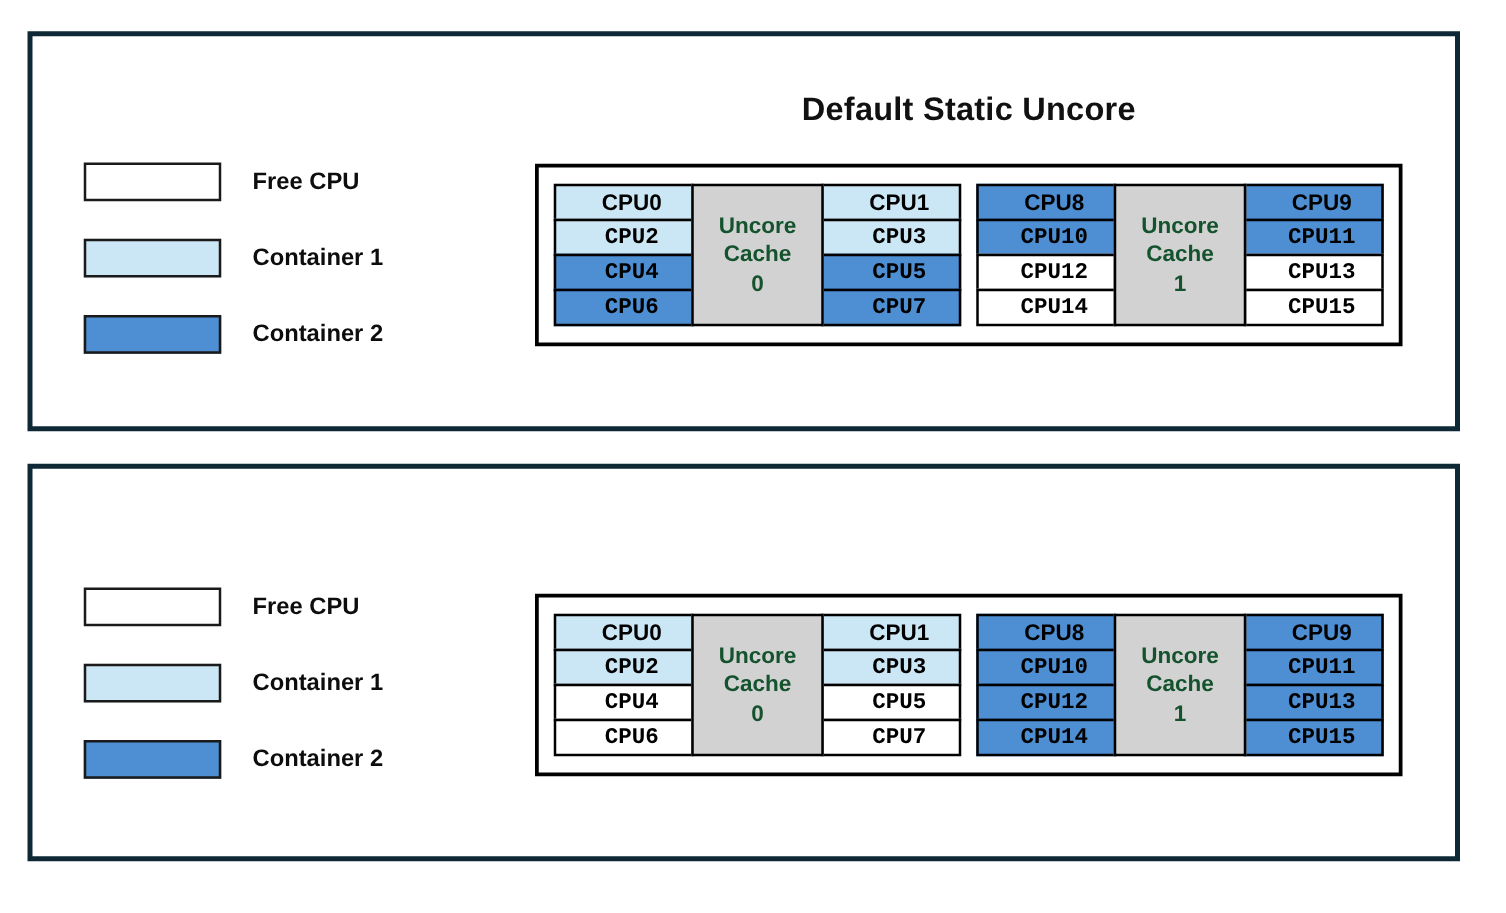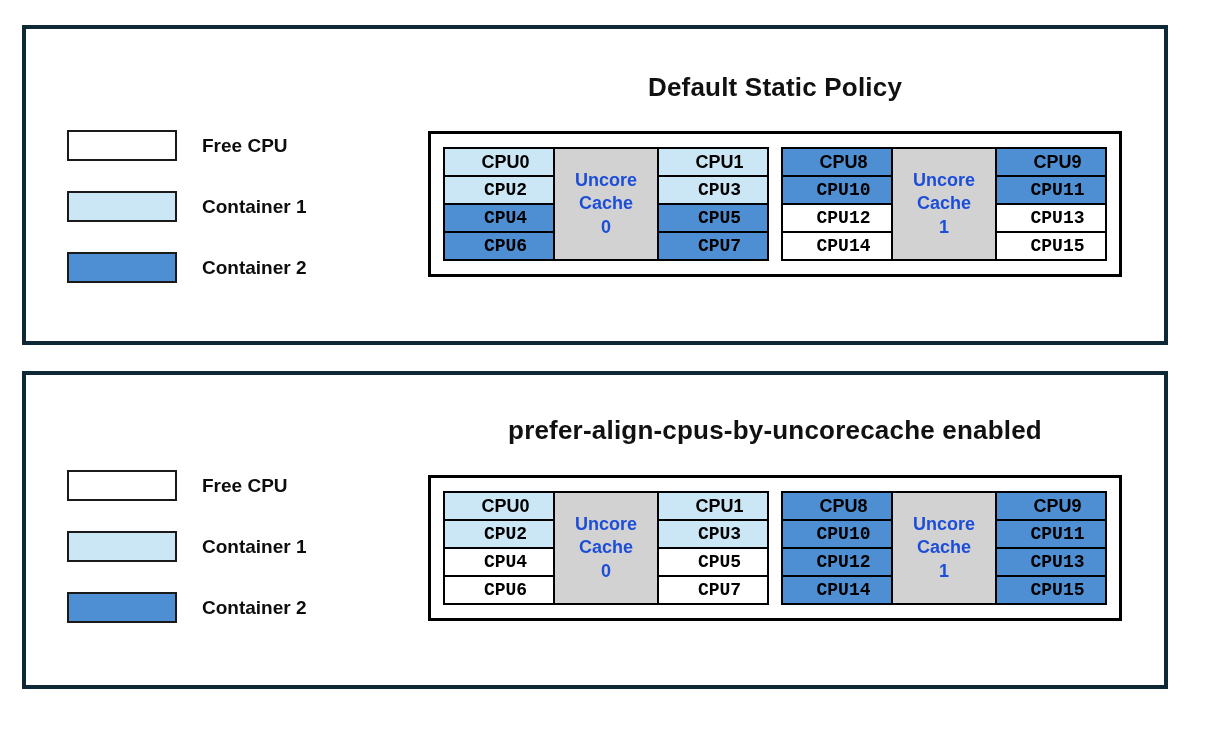--- a/index.html
+++ b/index.html
@@ -110,32 +110,32 @@
     margin-left: -2px;
     margin-right: -2px;
     border: 2px solid #000000;
     display: flex;
     flex-direction: column;
     align-items: center;
     justify-content: center;
     font-weight: bold;
     font-size: 18px;
     line-height: 1.3;
-    color: #1d4ed8;
+    color: #14532d;
     text-align: center;
     z-index: 1;
   }
 </style>
 </head>
 <body>
 
 <div class="page">
 
   <section class="panel" id="panel-0">
-    <h2 class="panel-title">Default Static Policy</h2>
+    <h2 class="panel-title">Default Static Uncore</h2>
     <div class="legend">
         <div class="legend-item">
           <span class="swatch" style="background: rgb(255, 255, 255);"></span>
           <span class="legend-label">Free CPU</span>
         </div>
         <div class="legend-item">
           <span class="swatch" style="background: rgb(203, 230, 244);"></span>
           <span class="legend-label">Container 1</span>
         </div>
         <div class="legend-item">
@@ -179,21 +179,20 @@
             <div class="cpu-cell" style="background: rgb(78, 143, 211);">CPU9</div>
             <div class="cpu-cell" style="background: rgb(78, 143, 211);">CPU11</div>
             <div class="cpu-cell" style="background: rgb(255, 255, 255);">CPU13</div>
             <div class="cpu-cell" style="background: rgb(255, 255, 255);">CPU15</div>
           </div>
         </div>
       </div>
   </section>
 
   <section class="panel" id="panel-1">
-    <h2 class="panel-title">prefer-align-cpus-by-uncorecache enabled</h2>
     <div class="legend">
         <div class="legend-item">
           <span class="swatch" style="background: rgb(255, 255, 255);"></span>
           <span class="legend-label">Free CPU</span>
         </div>
         <div class="legend-item">
           <span class="swatch" style="background: rgb(203, 230, 244);"></span>
           <span class="legend-label">Container 1</span>
         </div>
         <div class="legend-item">

